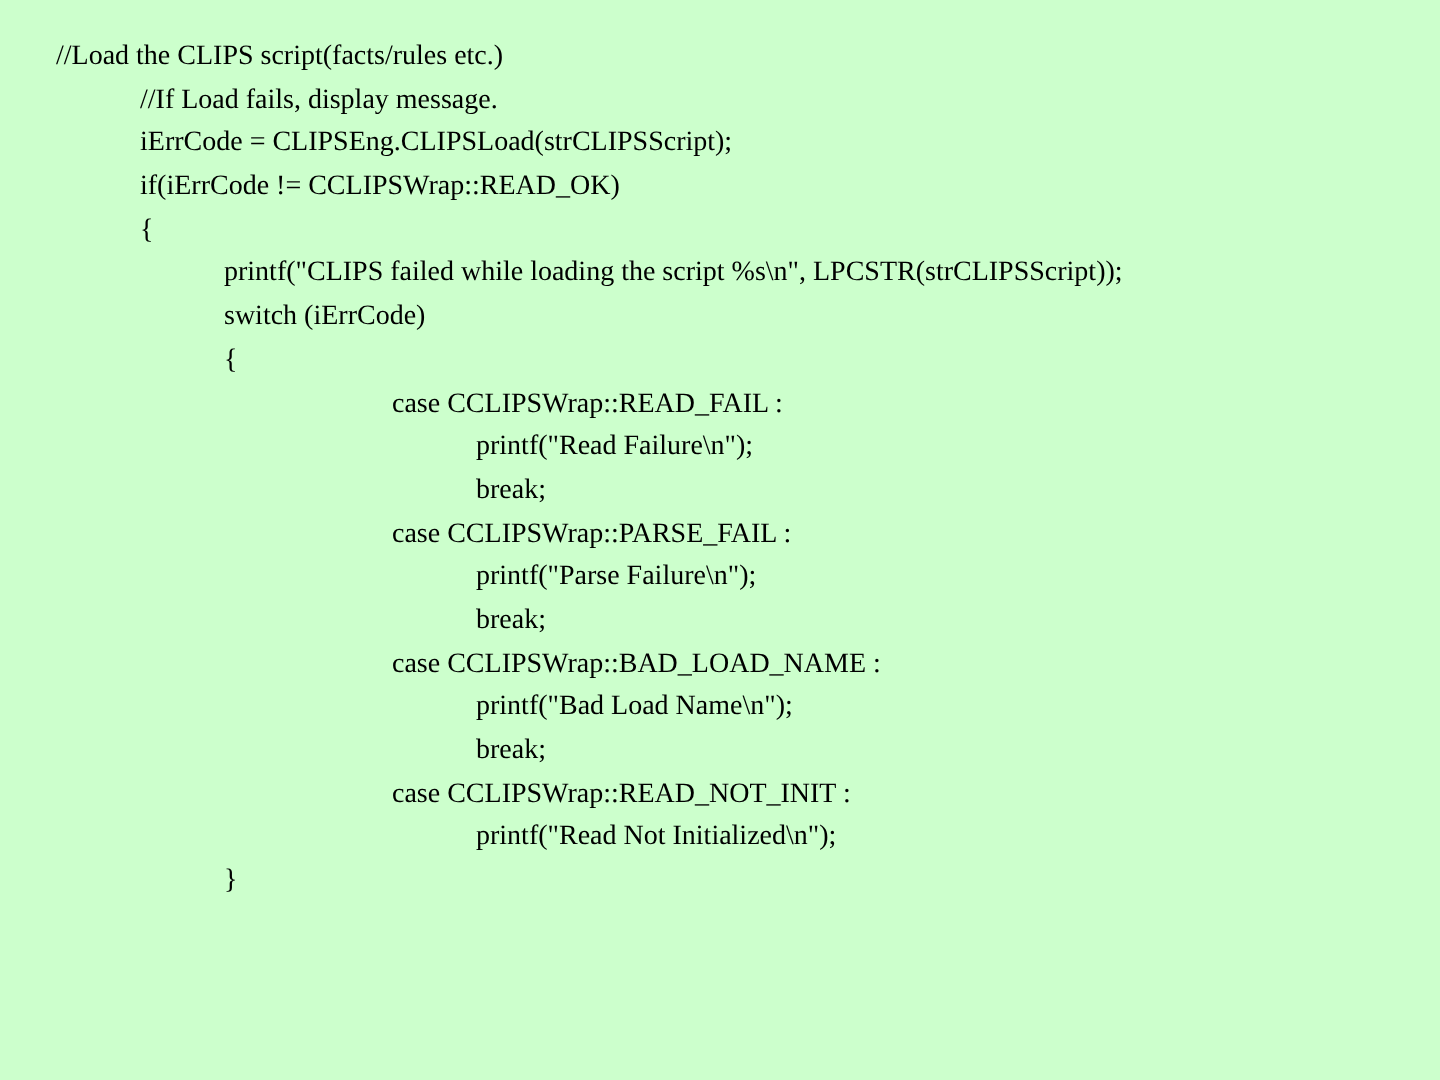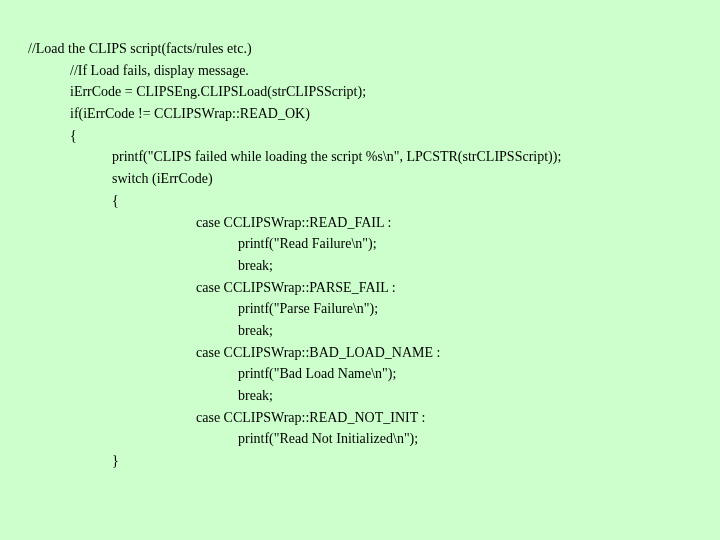--- a/index.html
+++ b/index.html
@@ -10,21 +10,20 @@
     background: #ccffcc;
     font-family: "Times New Roman", Times, serif;
     font-size: 14px;
     color: #000;
     overflow: hidden;
   }
   .code {
     padding: 18px 10px 10px 28px;
     line-height: 1.55;
     white-space: pre;
-    margin-top: 20px;
   }
   .line {
     display: block;
   }
 </style>
 </head>
 <body>
 
 <div class="code"><span class="line" style="padding-left: 0px;">//Load the CLIPS script(facts/rules etc.)</span><span class="line" style="padding-left: 42px;">//If Load fails, display message.</span><span class="line" style="padding-left: 42px;">iErrCode = CLIPSEng.CLIPSLoad(strCLIPSScript);</span><span class="line" style="padding-left: 42px;">if(iErrCode != CCLIPSWrap::READ_OK)</span><span class="line" style="padding-left: 42px;">{</span><span class="line" style="padding-left: 84px;">printf("CLIPS failed while loading the script %s\n", LPCSTR(strCLIPSScript));</span><span class="line" style="padding-left: 84px;">switch (iErrCode)</span><span class="line" style="padding-left: 84px;">{</span><span class="line" style="padding-left: 168px;">case CCLIPSWrap::READ_FAIL :</span><span class="line" style="padding-left: 210px;">printf("Read Failure\n");</span><span class="line" style="padding-left: 210px;">break;</span><span class="line" style="padding-left: 168px;">case CCLIPSWrap::PARSE_FAIL :</span><span class="line" style="padding-left: 210px;">printf("Parse Failure\n");</span><span class="line" style="padding-left: 210px;">break;</span><span class="line" style="padding-left: 168px;">case CCLIPSWrap::BAD_LOAD_NAME :</span><span class="line" style="padding-left: 210px;">printf("Bad Load Name\n");</span><span class="line" style="padding-left: 210px;">break;</span><span class="line" style="padding-left: 168px;">case CCLIPSWrap::READ_NOT_INIT :</span><span class="line" style="padding-left: 210px;">printf("Read Not Initialized\n");</span><span class="line" style="padding-left: 84px;">}</span></div>
 

